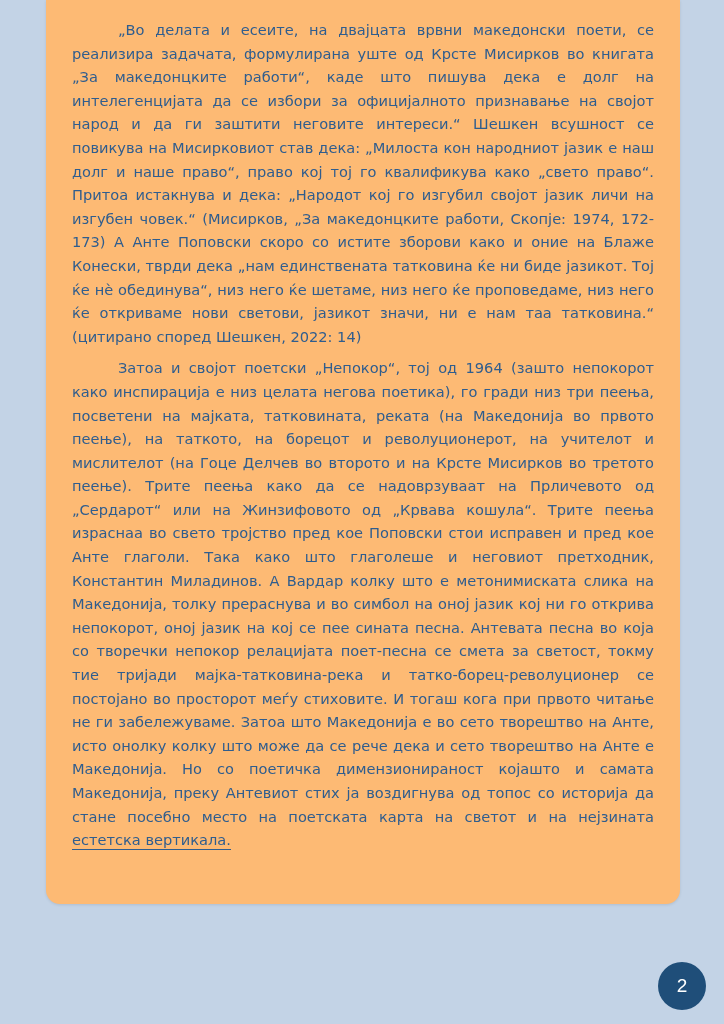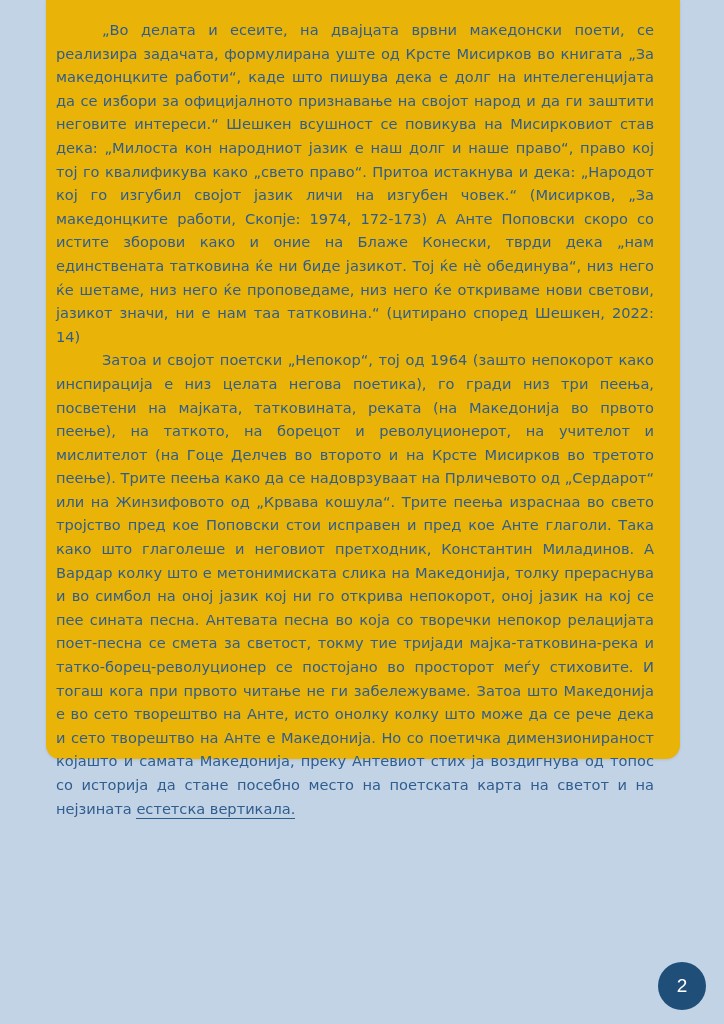--- a/index.html
+++ b/index.html
@@ -12,42 +12,42 @@
     background: #c3d3e6;
     font-family: "DejaVu Sans", sans-serif;
     position: relative;
     overflow: hidden;
   }
   .page-sheet {
     position: absolute;
     left: 46px;
     top: 0px;
     width: 634px;
-    height: 759px;
-    background: #eab308;
+    height: 904px;
+    background: #fdba74;
     border-radius: 0 0 14px 14px;
     box-shadow: 0 1px 3px rgba(0,0,0,0.10);
     box-sizing: border-box;
-    padding: 18px 26px 20px 10px;
+    padding: 18px 26px 20px 26px;
   }
   .body-text {
     color: #2f5d8e;
     font-size: 14.6px;
     line-height: 23.6px;
     text-align: justify;
     text-justify: inter-word;
     hyphens: none;
   }
   .para {
     margin: 0;
     text-indent: 46px;
     text-align: justify;
   }
   .para + .para {
-    margin-top: 0px;
+    margin-top: 8px;
   }
   .page-number-badge {
     position: absolute;
     right: 18px;
     bottom: 14px;
     width: 48px;
     height: 48px;
     border-radius: 50%;
     background: #1f4e79;
     color: #ffffff;

